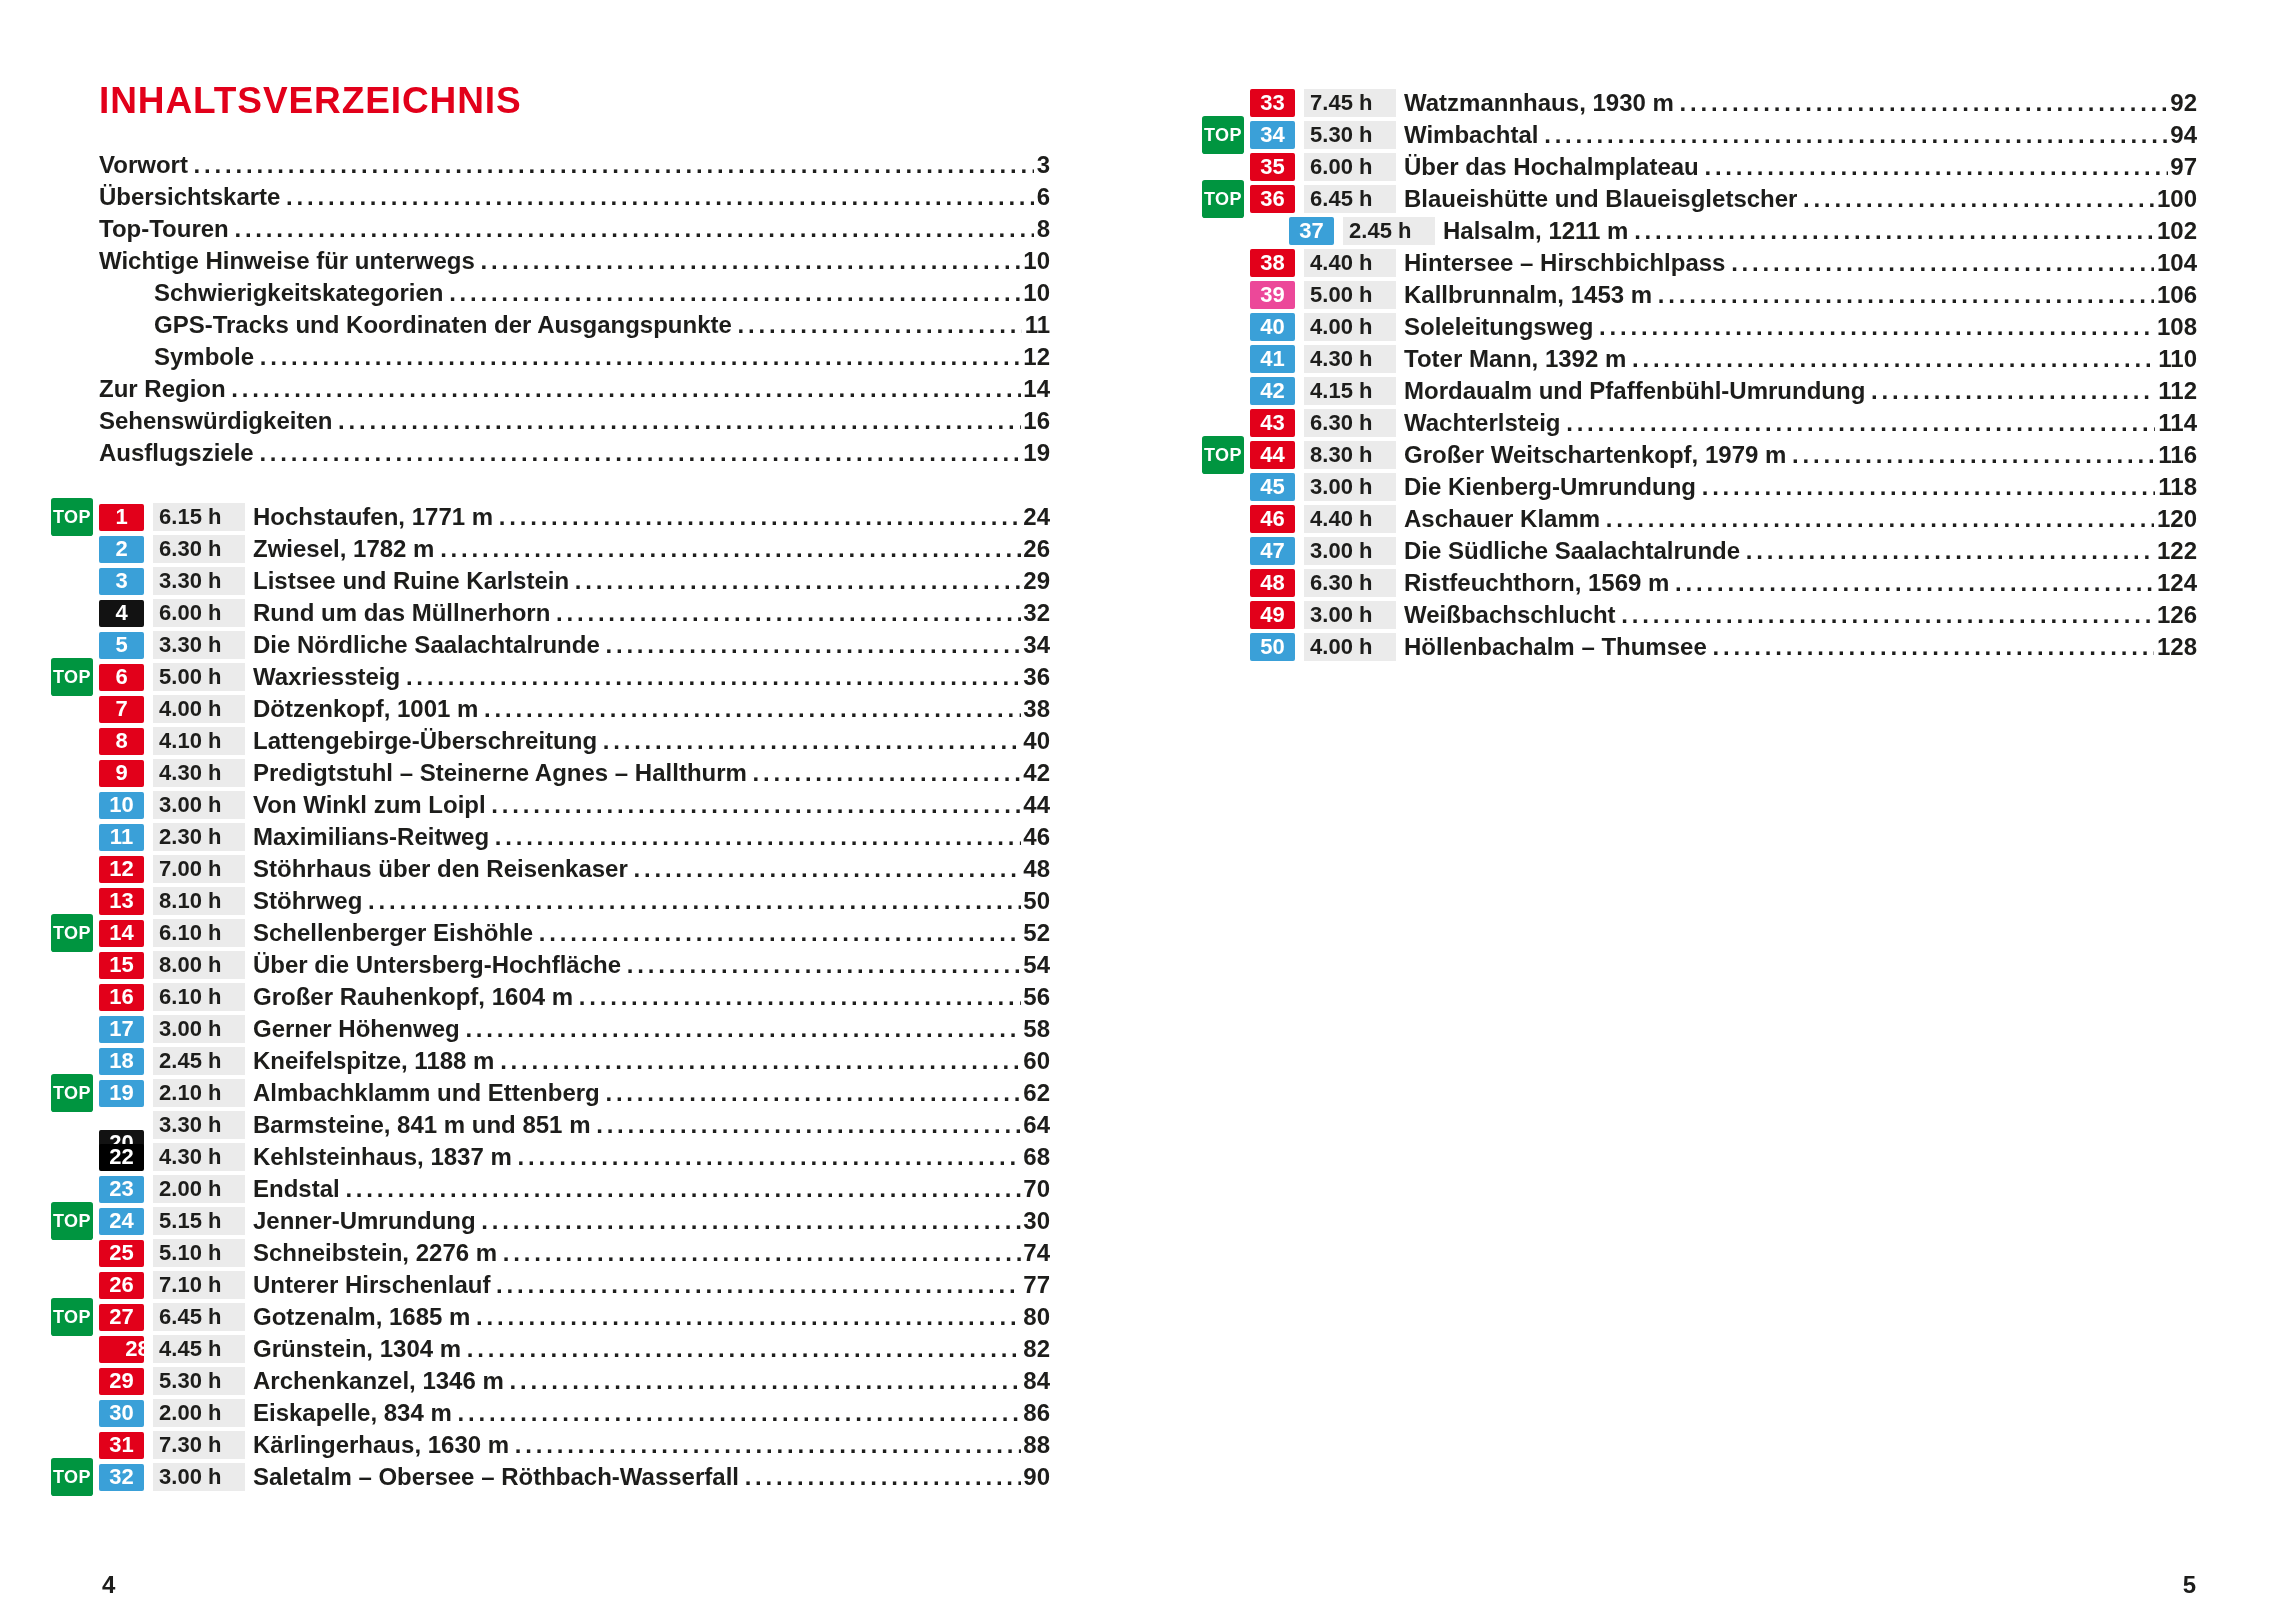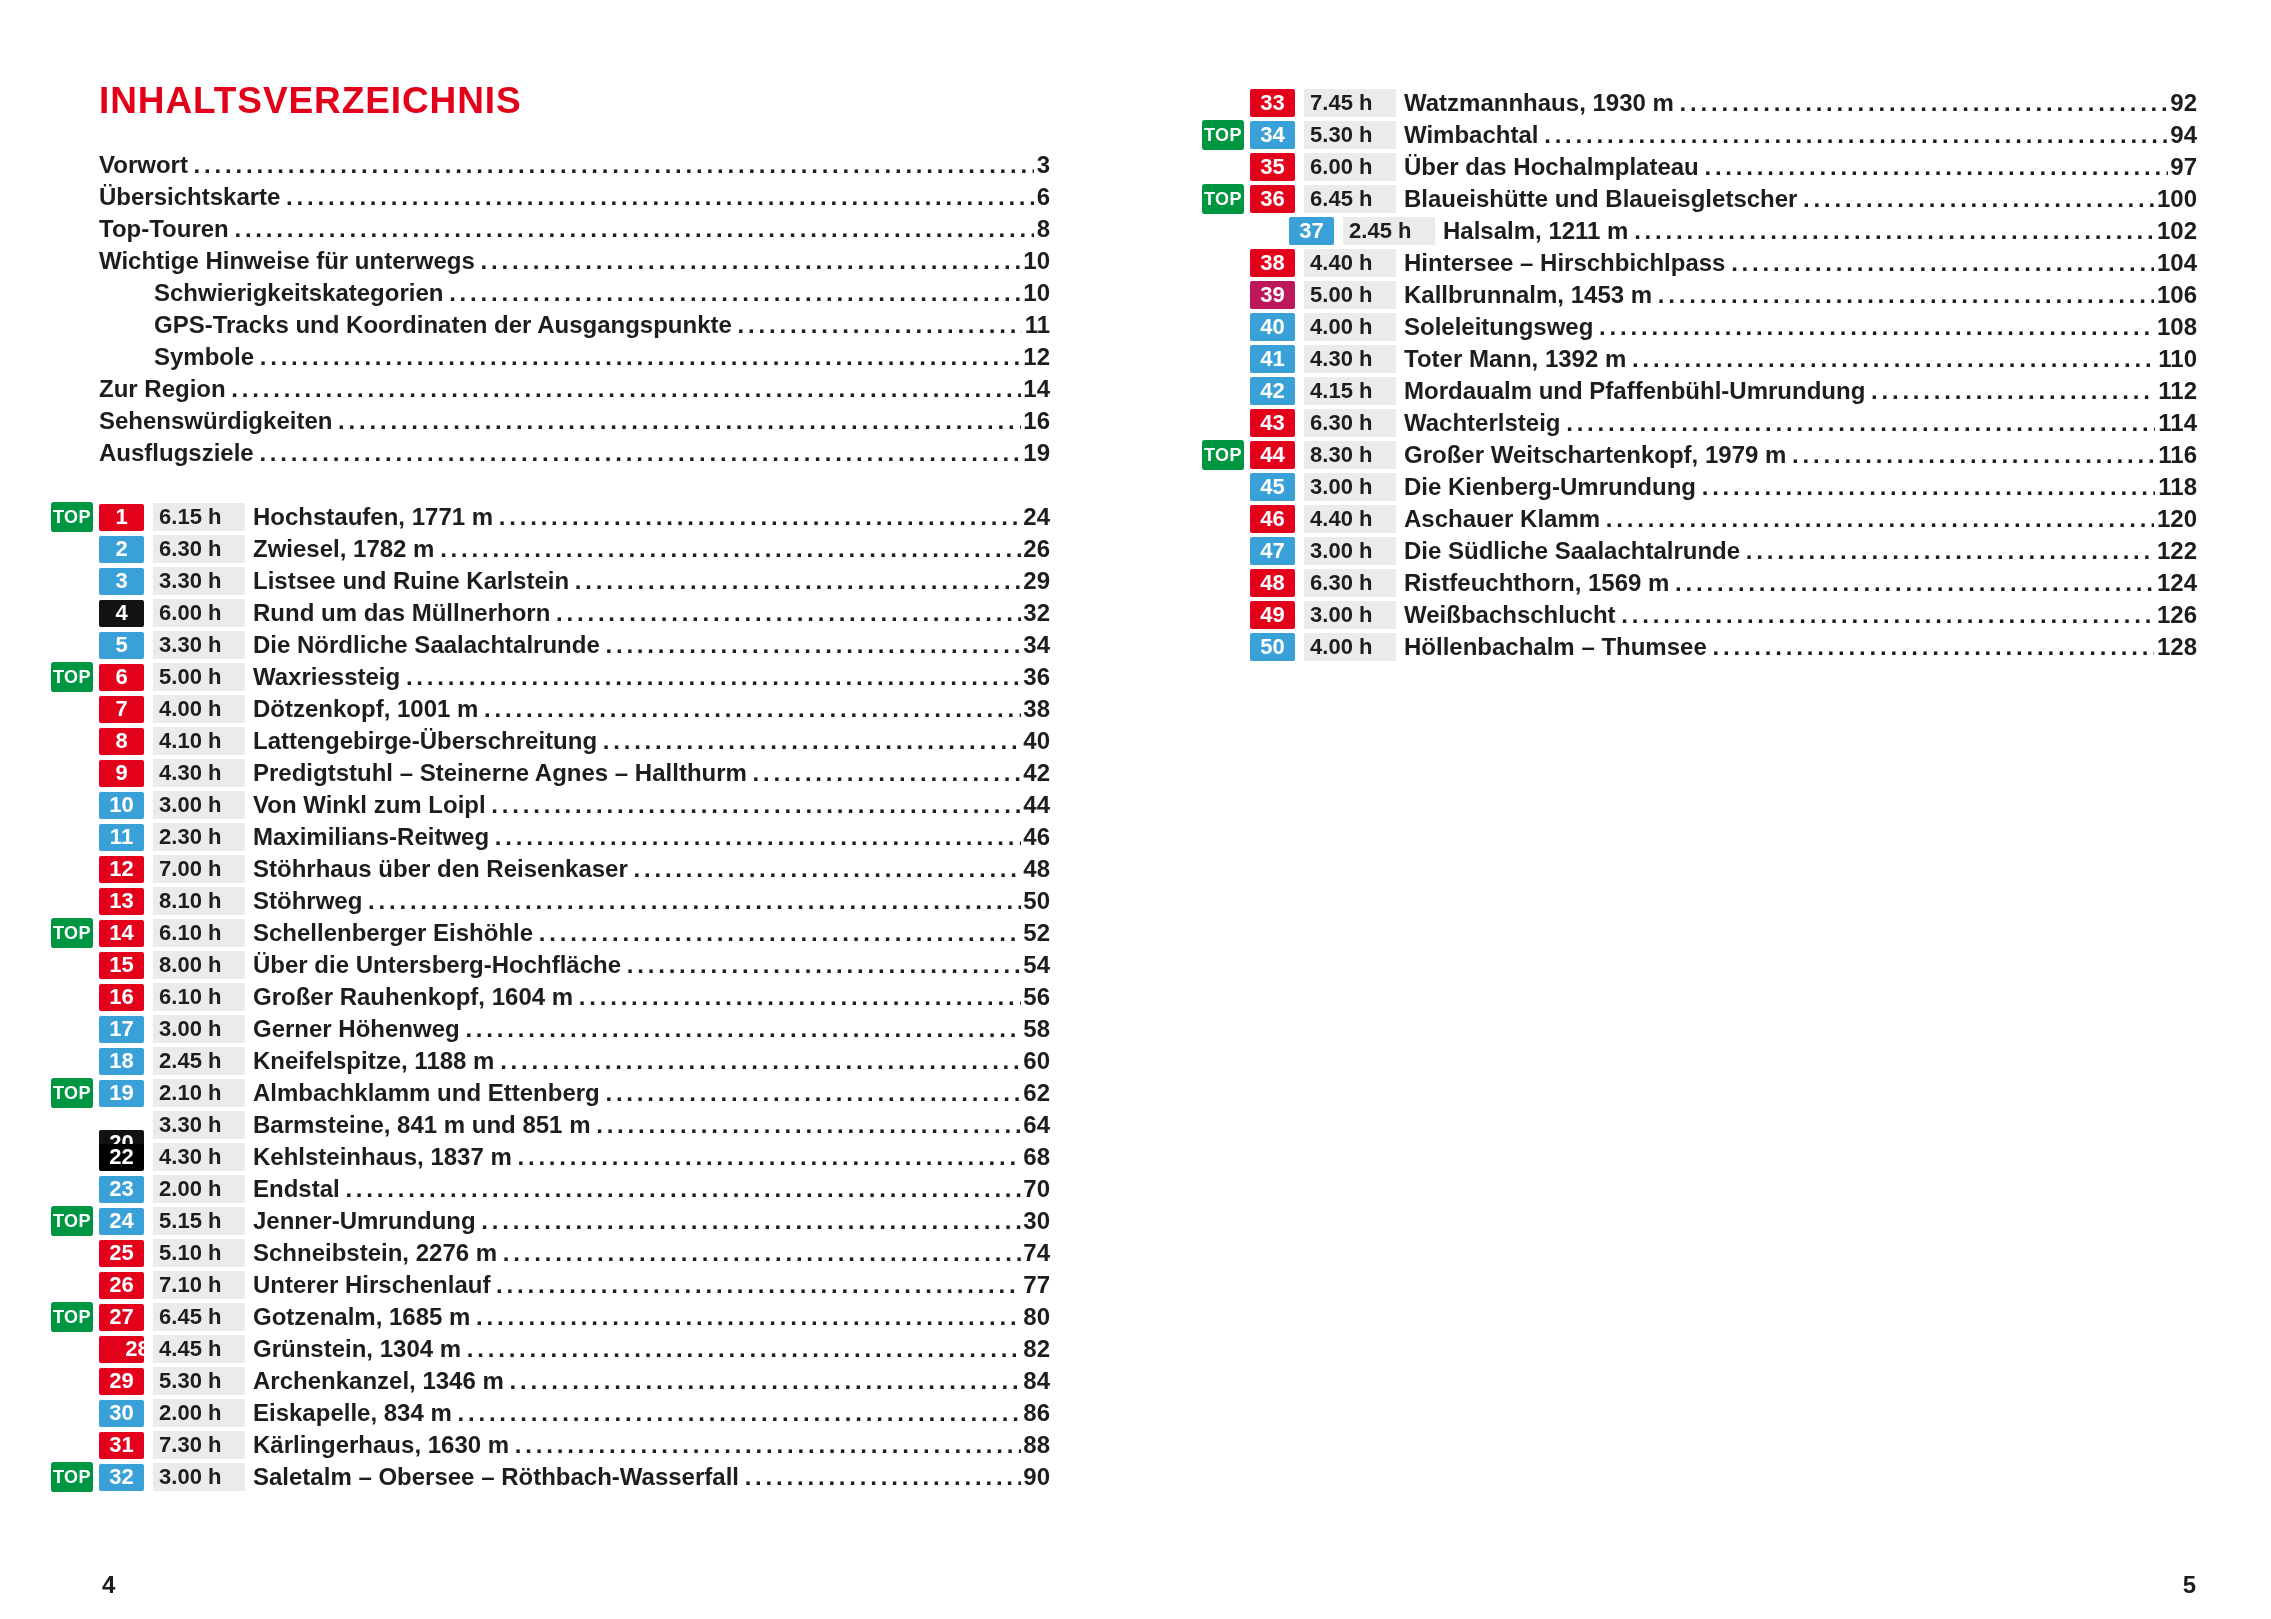--- a/index.html
+++ b/index.html
@@ -33,21 +33,21 @@
     font-weight:bold;
     white-space:nowrap;
   }
   .front-row { padding-left:48px; }
   .front-row.indent { padding-left:103px; }
 
   .tour-list { margin-top:32px; }
 
   .top-slot { flex:none; width:48px; display:flex; align-items:center; }
   .top-badge {
-    width:42px; height:30px;
+    width:42px; height:38px;
     background:#009540;
     color:#ffffff;
     font-size:18px; font-weight:bold;
     display:inline-flex; align-items:center; justify-content:center;
     border-radius:2.8px;
     letter-spacing:0.5px;
   }
 
   .num-badge {
     flex:none;
@@ -526,21 +526,21 @@
     <span class="num-badge" style="background: rgb(226, 0, 26);">38</span>
     <span class="duration">4.40 h</span>
     <span class="name">Hintersee – Hirschbichlpass</span>
     <span class="dots"></span>
     <span class="pagenum">104</span>
   </div>
       <div class="row tour-row">
     <span class="top-slot">
       
     </span>
-    <span class="num-badge" style="background: #be185d;">39</span>
+    <span class="num-badge" style="background: #ec4899;">39</span>
     <span class="duration">5.00 h</span>
     <span class="name">Kallbrunnalm, 1453 m</span>
     <span class="dots"></span>
     <span class="pagenum">106</span>
   </div>
       <div class="row tour-row">
     <span class="top-slot">
       
     </span>
     <span class="num-badge" style="background: rgb(58, 160, 216);">40</span>

